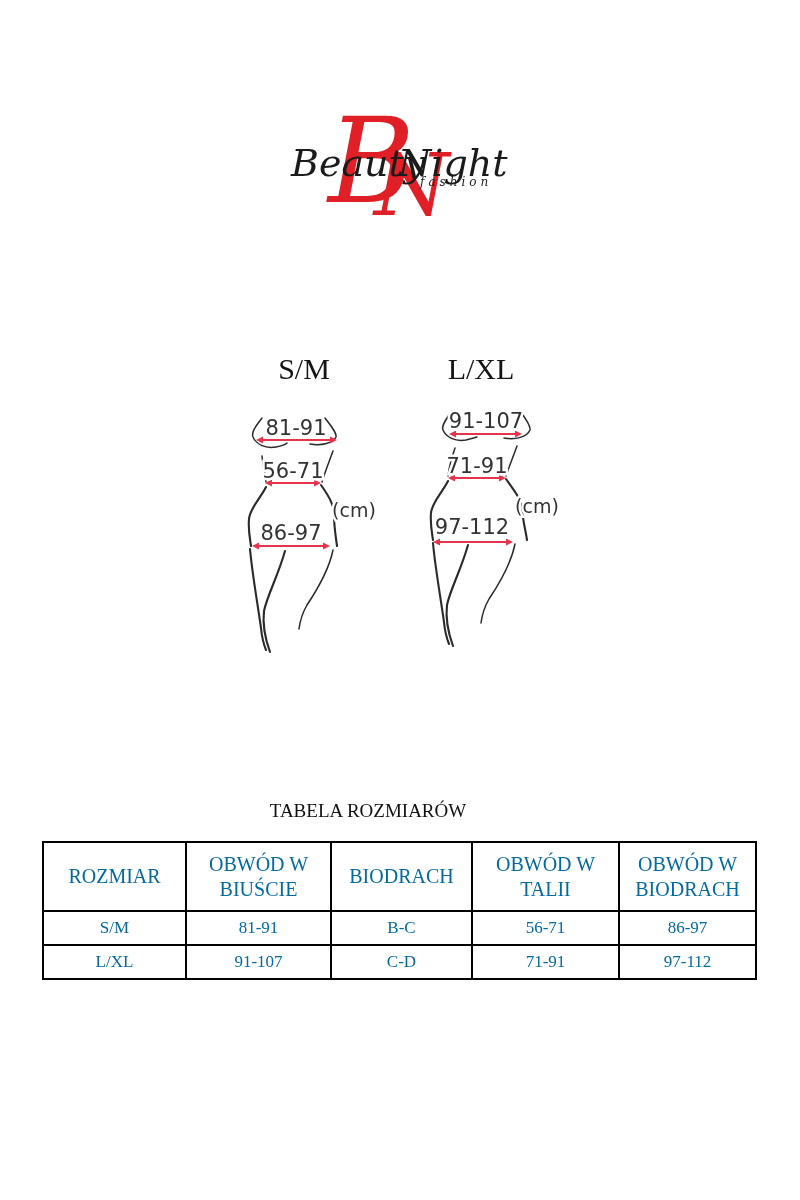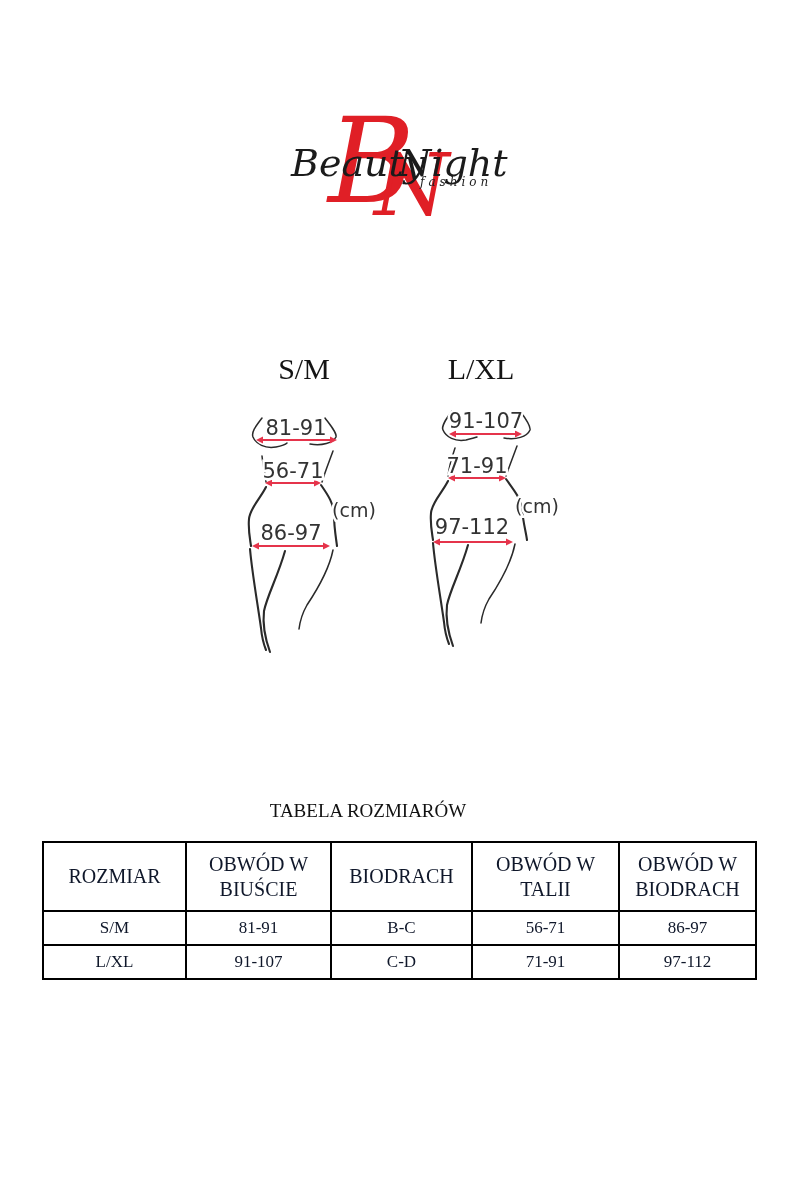--- a/index.html
+++ b/index.html
@@ -68,21 +68,21 @@
   
   .table-title {
     left:0; top:800px; width:736px;
     text-align:center;
     font:19px "Liberation Serif", serif;
     color:#111;
   }
   .size-table {
     position:absolute; left:42px; top:841px; width:713px;
     border-collapse:collapse; table-layout:fixed;
-    font-family:"Liberation Serif", serif; color:#0f172a;
+    font-family:"Liberation Serif", serif; color:#0369a1;
   }
   .size-table th, .size-table td {
     border:2px solid #000000;
     text-align:center; vertical-align:middle;
     padding:0 4px; overflow:hidden;
   }
   .size-table th {
     font-size:20px; font-weight:normal; line-height:1.25;
     height:67px;
   }

